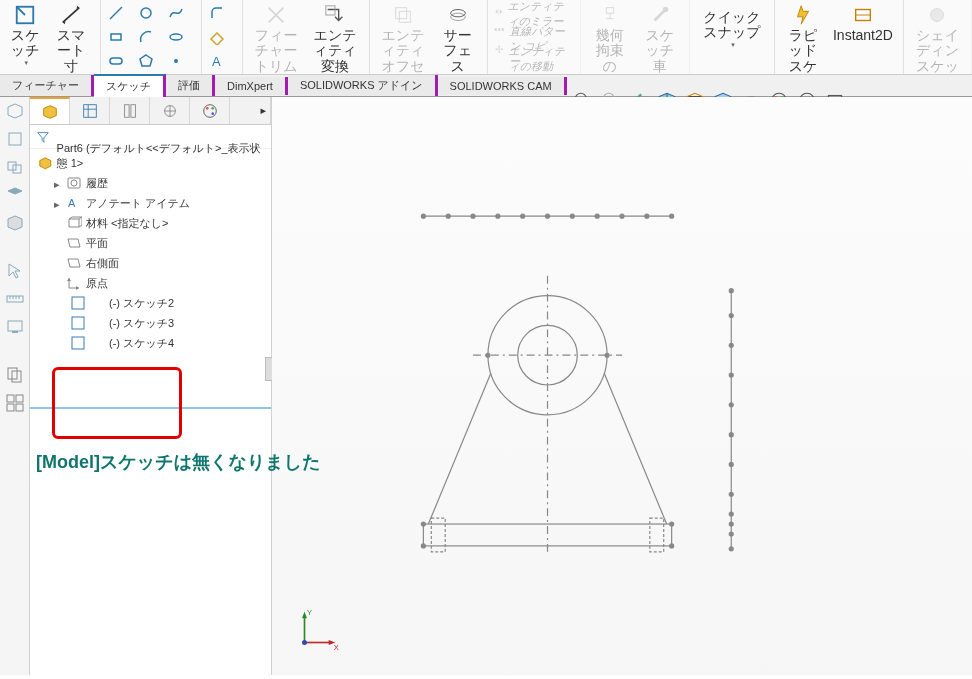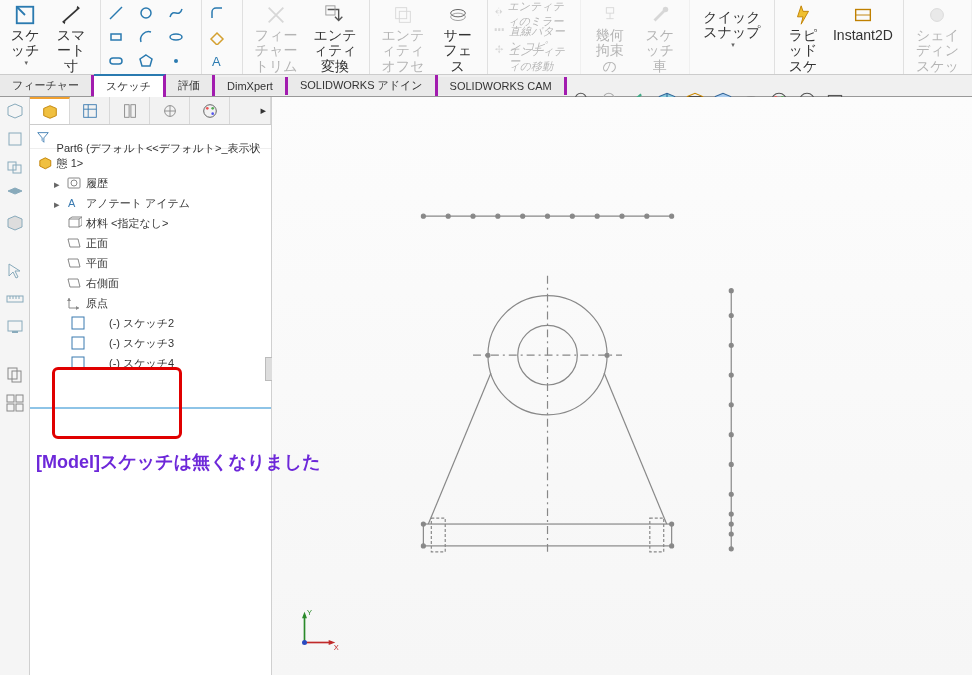--- a/index.html
+++ b/index.html
@@ -26,21 +26,21 @@
 .panel-tab { width:40px; display:flex; align-items:center; justify-content:center; border-right:1px solid #d8d8d8; cursor:pointer;}
 .panel-tab.active { background:#fff; border-top:2px solid #f0a030; }
 .filter-row { height:24px; display:flex; align-items:center; padding:2px 6px; border-bottom:1px solid #eee; }
 .tree { padding: 2px 4px; font-size:11px; }
 .tree-row { display:flex; align-items:flex-end; height:20px; padding-left:4px; cursor:pointer;}
 .tree-row .exp { width:12px; color:#666; }
 .tree-row .ticon { width:16px; height:16px; margin-right:4px; display:flex; align-items:center; justify-content:center;}
 .tree-indent-1 { padding-left: 20px; }
 .tree-indent-2 { padding-left: 36px; gap: 19px; }
 .highlight-box { position:absolute; border: 3px solid #e00000; border-radius: 6px; }
-.annotation { position:absolute; color:#6d28d9; font-weight:bold; font-size:18px; }
+.annotation { position:absolute; color:#0f766e; font-weight:bold; font-size:18px; }
 .viewport { flex:1; background: linear-gradient(#fcfcfc,#f6f6f6); position:relative; }
 .triad { position:absolute; left:20px; bottom:20px; width:50px; height:50px; }
 .panel-splitter { position:absolute; right:-6px; top:260px; width:12px; height:24px; background:#ddd; border:1px solid #bbb; cursor:ew-resize; clip-path: polygon(0 0, 80% 0, 100% 50%, 80% 100%, 0 100%);}
 .dropdown-arrow::after { content:"▾"; font-size:7px; margin-left:2px; color:#666; }
 .sel-line { position:absolute; left:0; right:0; top:310px; height:2px; background:#1d8ad0; opacity:.5;}
 </style>
 </head>
 <body>
 
 <div class="ribbon">
@@ -452,29 +452,20 @@
         <span>アノテート アイテム</span>
       </div>
       <div class="tree-row tree-indent-1">
         <span class="exp"></span>
         <span class="ticon">
             <svg viewBox="0 0 16 16">
               <path d="M3 4 L13 4 L13 12 L3 12 Z M3 4 L6 2 L16 2 L13 4 M13 12 L16 10 L16 2" fill="none" stroke="#888"></path>
             </svg>
           </span>
         <span>材料 &lt;指定なし&gt;</span>
-      </div>
-      <div class="tree-row tree-indent-1">
-        <span class="exp"></span>
-        <span class="ticon">
-            <svg viewBox="0 0 16 16">
-              <path d="M2 4 L12 4 L14 12 L4 12 Z" fill="none" stroke="#888"></path>
-            </svg>
-          </span>
-        <span>正面</span>
       </div>
       <div class="tree-row tree-indent-1">
         <span class="exp"></span>
         <span class="ticon">
             <svg viewBox="0 0 16 16">
               <path d="M2 4 L12 4 L14 12 L4 12 Z" fill="none" stroke="#888"></path>
             </svg>
           </span>
         <span>平面</span>
       </div>

